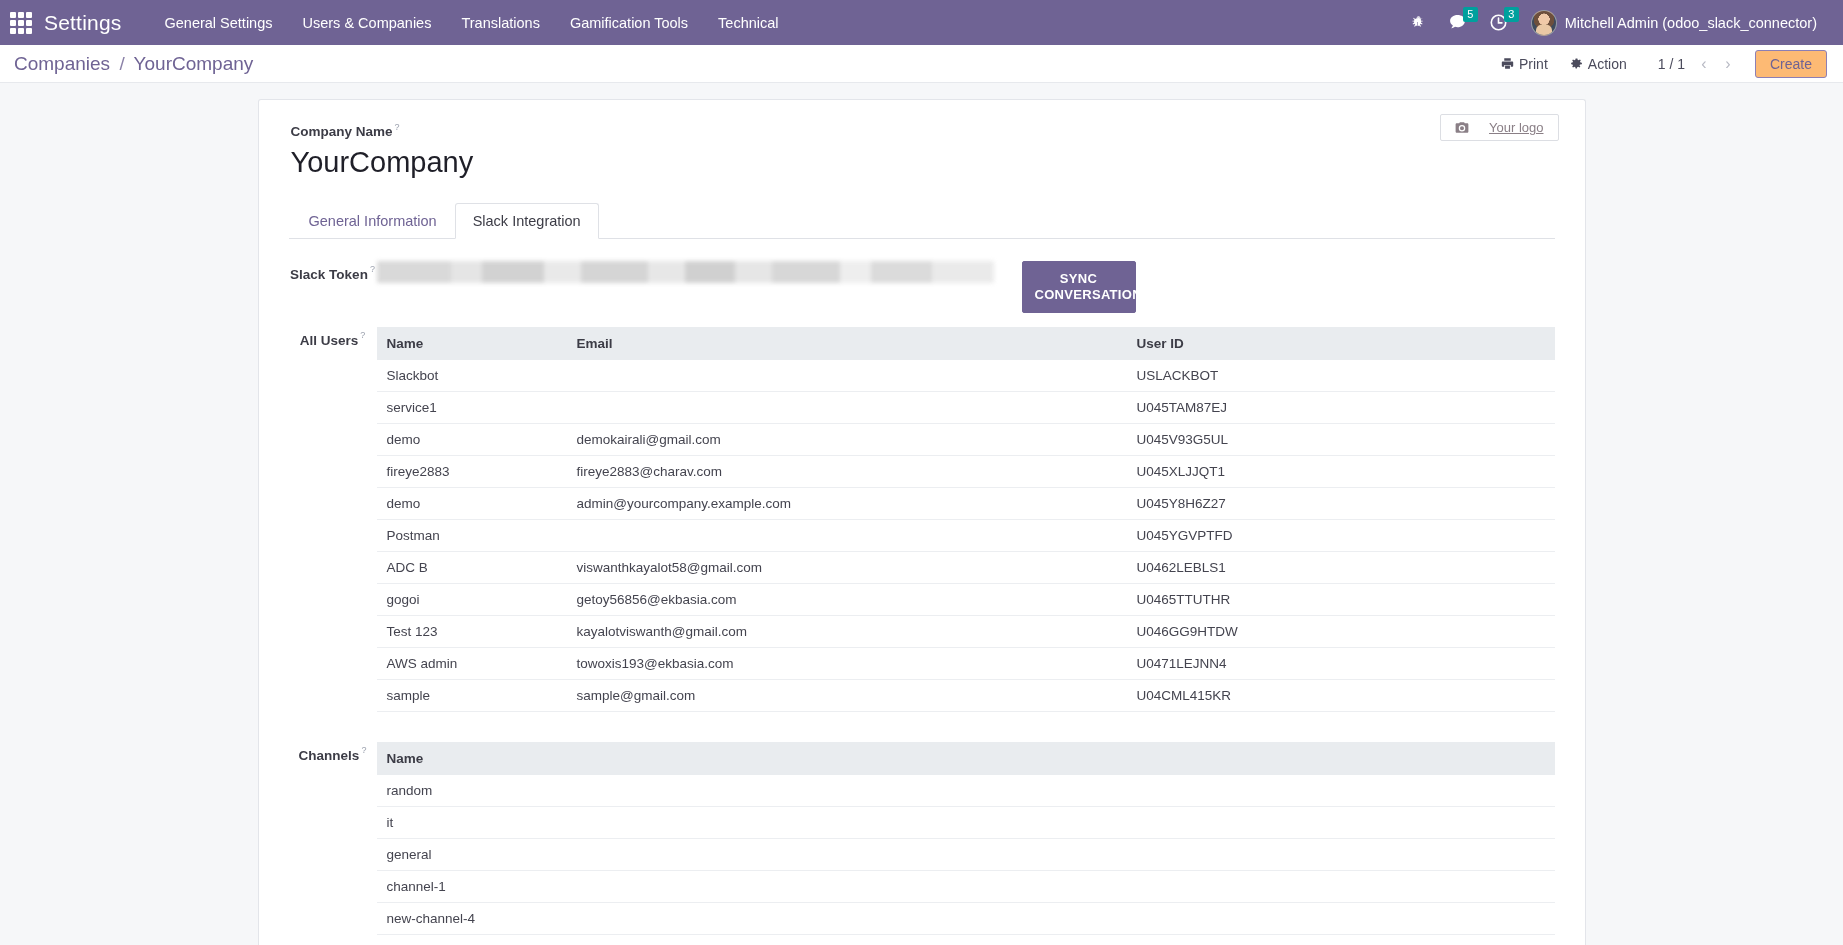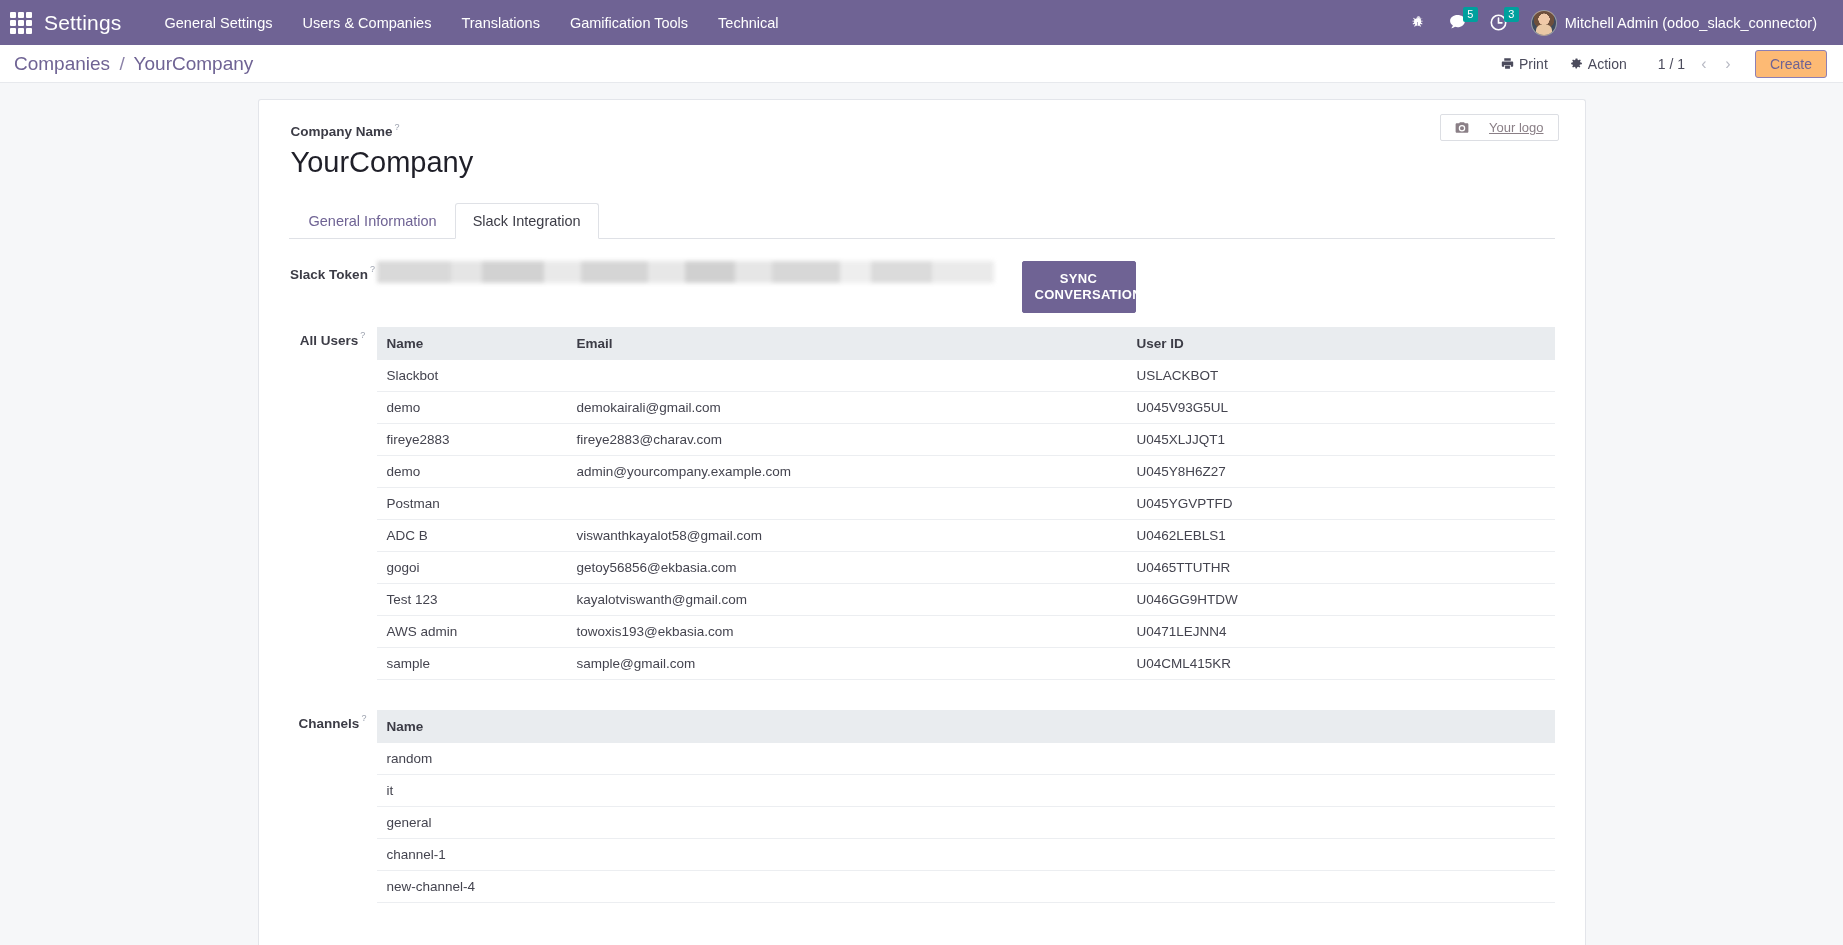--- a/index.html
+++ b/index.html
@@ -489,20 +489,25 @@
               <th>User ID</th>
             </tr>
           </thead>
           <tbody id="users-body">
               <tr>
                 <td>Slackbot</td>
                 <td></td>
                 <td>USLACKBOT</td>
               </tr>
               <tr>
+                <td>service1</td>
+                <td></td>
+                <td>U045TAM87EJ</td>
+              </tr>
+              <tr>
                 <td>demo</td>
                 <td>demokairali@gmail.com</td>
                 <td>U045V93G5UL</td>
               </tr>
               <tr>
                 <td>fireye2883</td>
                 <td>fireye2883@charav.com</td>
                 <td>U045XLJJQT1</td>
               </tr>
               <tr>

